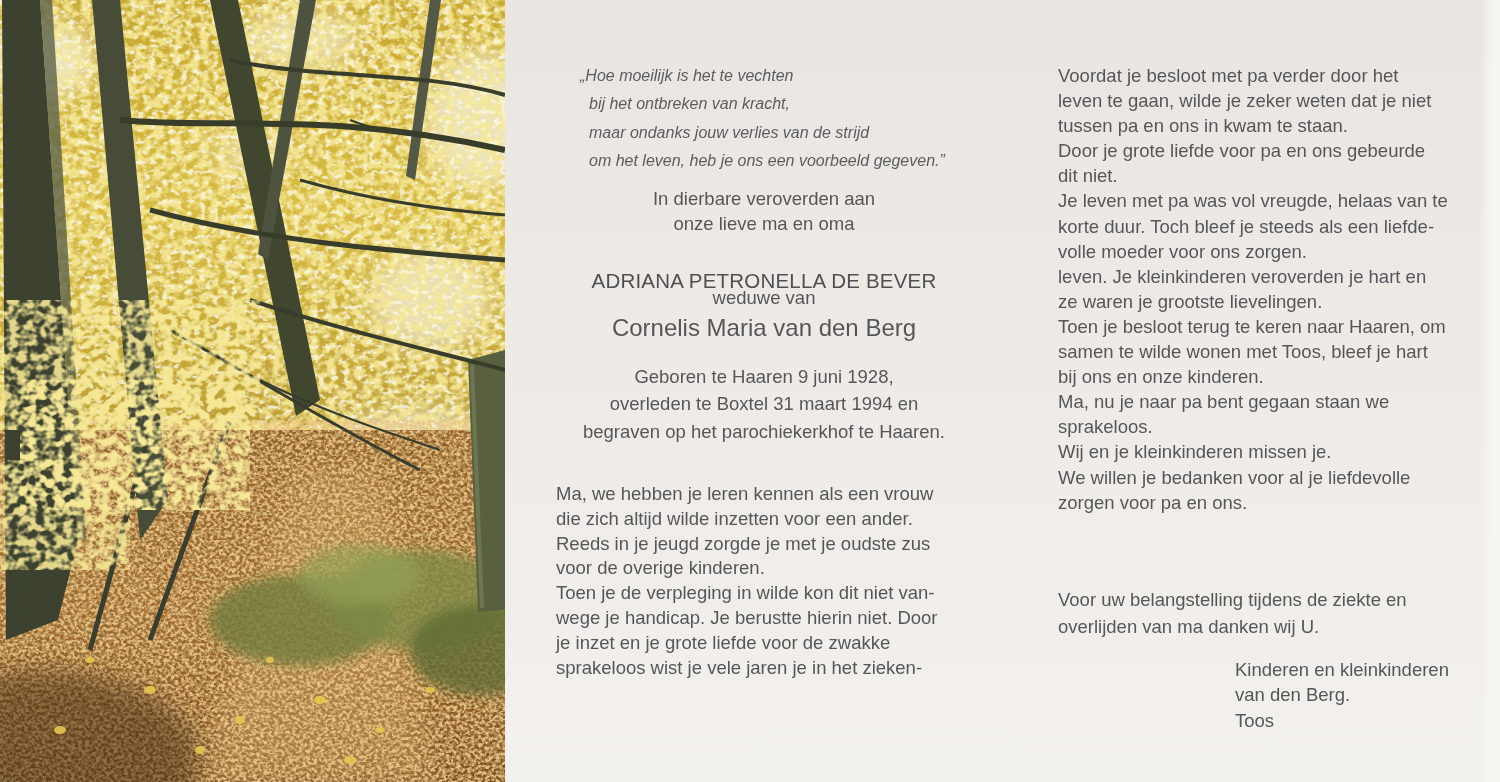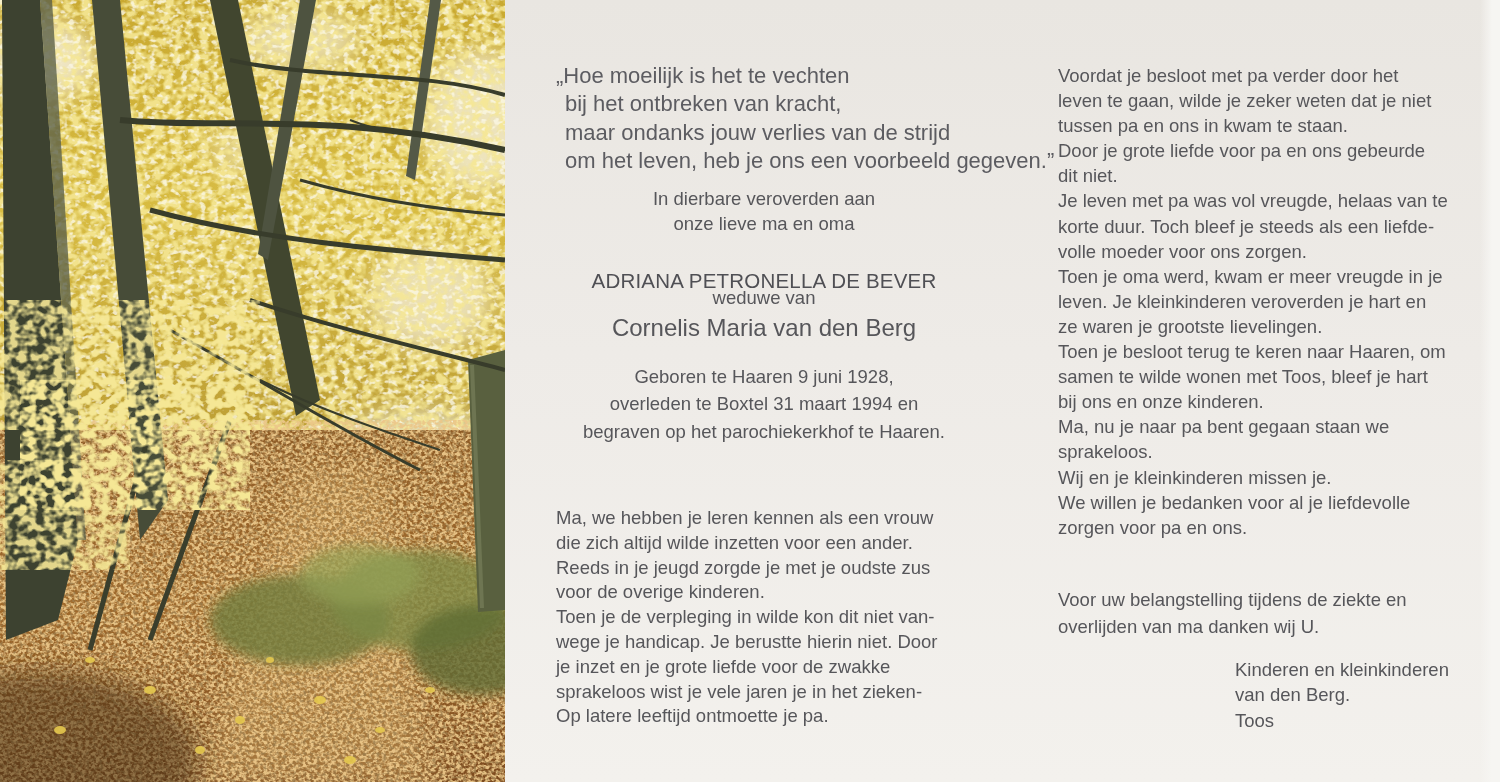--- a/index.html
+++ b/index.html
@@ -12,28 +12,28 @@
   .edge-strip{position:absolute;right:0;top:0;width:20px;height:100%;
     background:linear-gradient(90deg,rgba(245,244,241,0),#f6f5f2 60%);}
   .photo{position:absolute;left:0;top:0;width:505px;height:782px;}
   .photo svg{display:block;width:505px;height:782px;}
 
   .col1{position:absolute;left:556px;top:0;width:416px;height:782px;}
   .col2{position:absolute;left:1058px;top:0;width:394px;height:782px;text-decoration:underline;}
   .block{position:absolute;left:0;width:100%;}
   .line{white-space:nowrap;}
 
-  .quote{top:62px;font-size:22px;line-height:28.3px;color:#5c5c61;}
+  .quote{top:62px;font-style:italic;font-size:16px;line-height:28.3px;color:#5c5c61;margin-left:24px;}
   .quote .line + .line{padding-left:9px;}
   .dedication{top:186px;text-align:center;font-size:18.5px;line-height:25px;}
   .name{top:253px;text-align:center;font-size:20.5px;letter-spacing:.2px;color:#4f4f54;margin-top:16px;}
   .widow{top:287px;text-align:center;font-size:18.5px;}
   .spouse{top:314px;text-align:center;font-size:24px;}
   .dates{top:363px;text-align:center;font-size:18.5px;line-height:27.3px;}
-  .lpara{top:482px;font-size:18.5px;line-height:24.8px;margin-top:24px;}
+  .lpara{top:482px;font-size:18.5px;line-height:24.8px;}
 
   .rmain{top:63px;font-size:18.5px;line-height:25.1px;}
   .thanks{top:586px;font-size:18.5px;line-height:27px;}
   .sig{top:657px;left:167px;width:auto;font-size:18.5px;line-height:25.3px;margin-left:10px;}
 </style>
 </head>
 <body>
 
 <div class="stage">
 
@@ -166,35 +166,33 @@
       </div>
     <div class="block lpara">
         <div class="line">Ma, we hebben je leren kennen als een vrouw</div>
         <div class="line">die zich altijd wilde inzetten voor een ander.</div>
         <div class="line">Reeds in je jeugd zorgde je met je oudste zus</div>
         <div class="line">voor de overige kinderen.</div>
         <div class="line">Toen je de verpleging in wilde kon dit niet van-</div>
         <div class="line">wege je handicap. Je berustte hierin niet. Door</div>
         <div class="line">je inzet en je grote liefde voor de zwakke</div>
         <div class="line">sprakeloos wist je vele jaren je in het zieken-</div>
-        <div class="line">Op latere leeftijd ontmoette je pa.</div>
       </div>
   </div>
 
   <div class="col2">
     <div class="block rmain">
         <div class="line">Voordat je besloot met pa verder door het</div>
         <div class="line">leven te gaan, wilde je zeker weten dat je niet</div>
         <div class="line">tussen pa en ons in kwam te staan.</div>
         <div class="line">Door je grote liefde voor pa en ons gebeurde</div>
         <div class="line">dit niet.</div>
         <div class="line">Je leven met pa was vol vreugde, helaas van te</div>
         <div class="line">korte duur. Toch bleef je steeds als een liefde-</div>
         <div class="line">volle moeder voor ons zorgen.</div>
-        <div class="line">Toen je oma werd, kwam er meer vreugde in je</div>
         <div class="line">leven. Je kleinkinderen veroverden je hart en</div>
         <div class="line">ze waren je grootste lievelingen.</div>
         <div class="line">Toen je besloot terug te keren naar Haaren, om</div>
         <div class="line">samen te wilde wonen met Toos, bleef je hart</div>
         <div class="line">bij ons en onze kinderen.</div>
         <div class="line">Ma, nu je naar pa bent gegaan staan we</div>
         <div class="line">sprakeloos.</div>
         <div class="line">Wij en je kleinkinderen missen je.</div>
         <div class="line">We willen je bedanken voor al je liefdevolle</div>
         <div class="line">zorgen voor pa en ons.</div>

